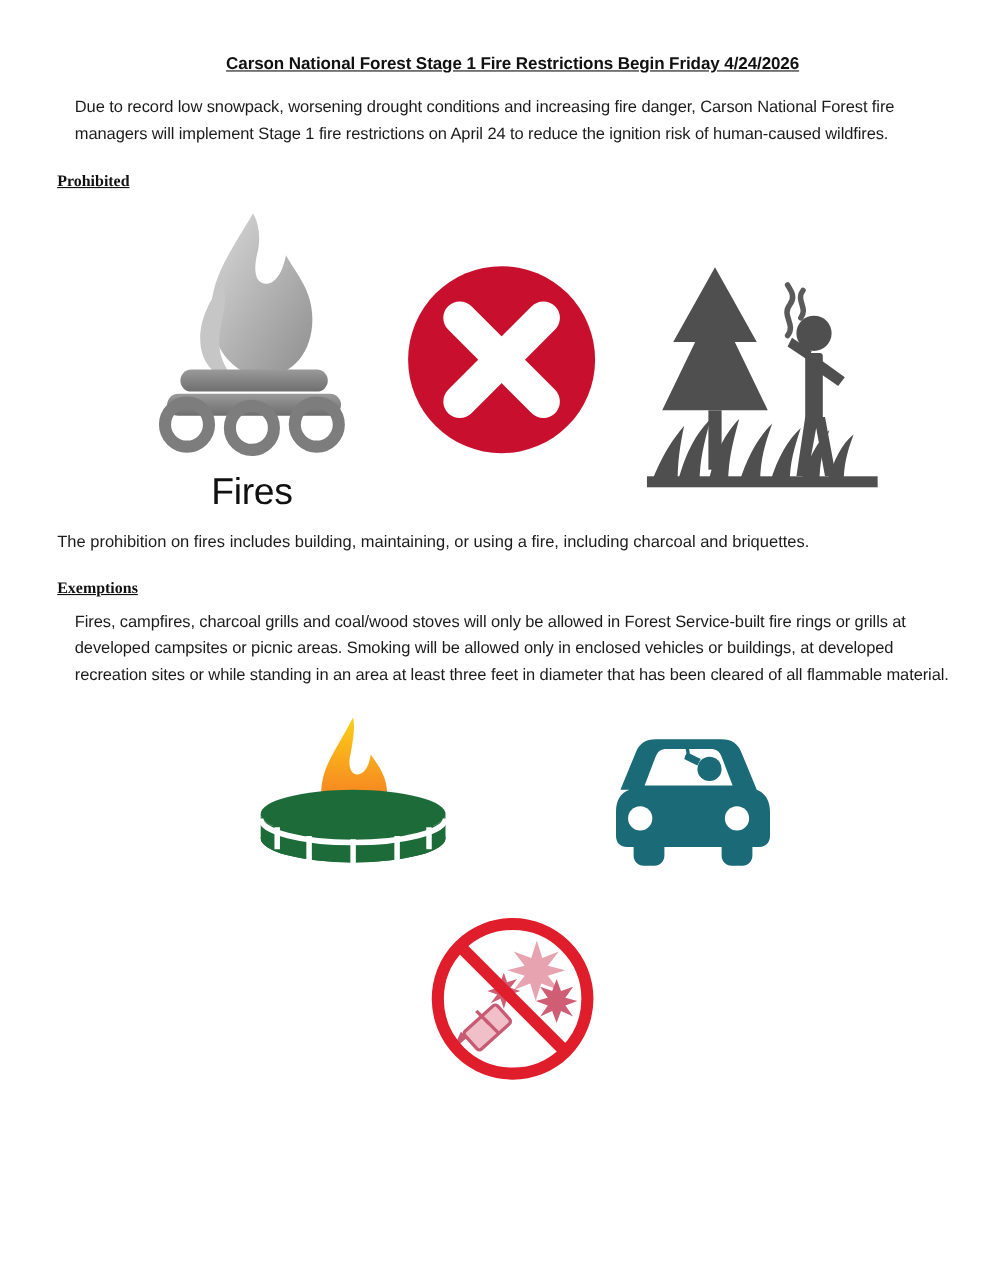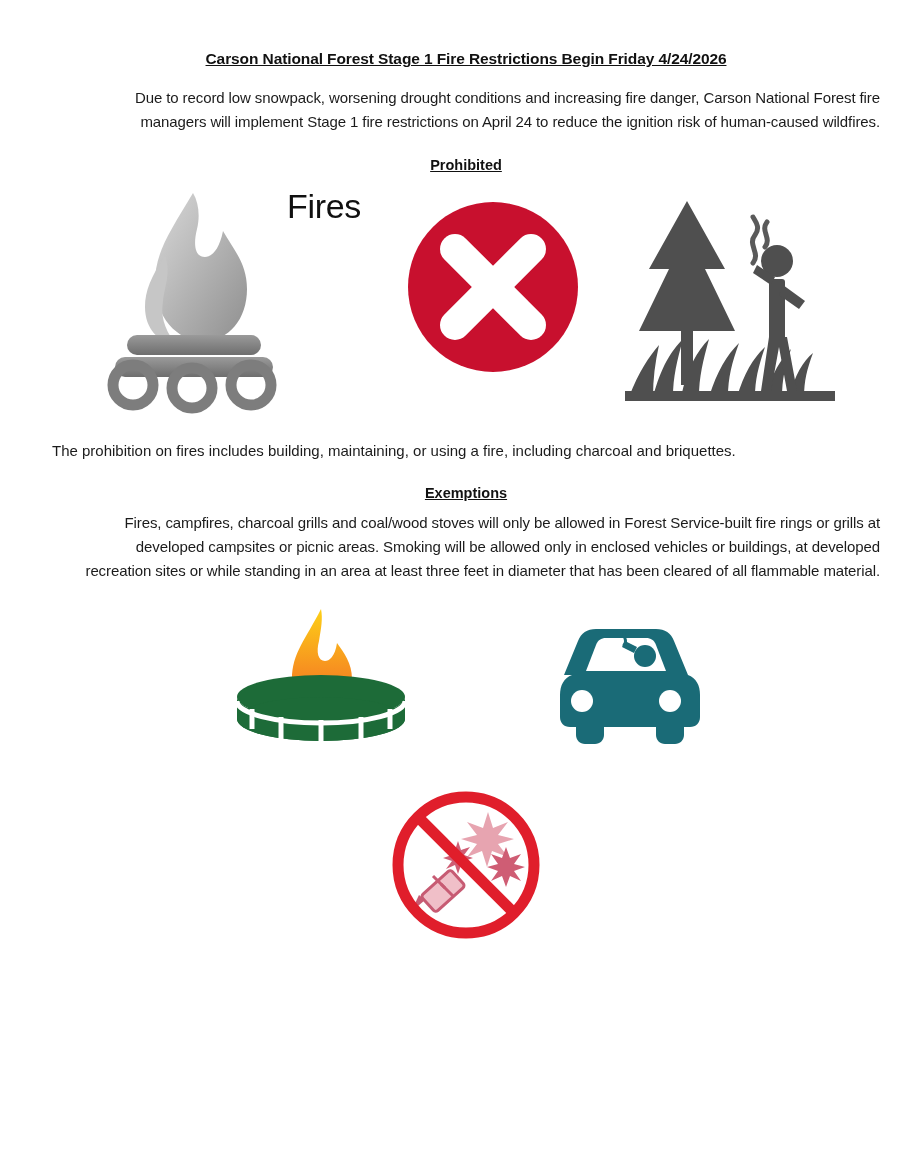--- a/index.html
+++ b/index.html
@@ -30,40 +30,40 @@
     letter-spacing: -0.1px;
     margin: 6px 0 18px 0;
     color: #111;
   }
   .para {
     font-size: 15px;
     line-height: 1.62;
     color: #1b1b1b;
     margin: 0 0 6px 16px;
     letter-spacing: -0.1px;
-    text-align: right;
   }
   .section-head {
-    text-align: center;
     font-size: 14.5px;
     font-weight: bold;
     text-decoration: underline;
     margin: 22px 0 10px 0;
     color: #111;
+    font-family: Liberation Serif, serif;
   }
   .icon-row {
     display: flex;
     justify-content: center;
     align-items: flex-end;
     gap: 42px;
     margin-top: 12px;
   }
   .icon-block {
     display: flex;
-    flex-direction: row;
+    flex-direction: column;
+    align-items: center;
   }
   .icon-caption {
     font-size: 34px;
     color: #101010;
     margin-top: 2px;
     letter-spacing: -0.3px;
   }
   .spacer-sm { height: 14px; }
   .para-tight {
     font-size: 15px;

